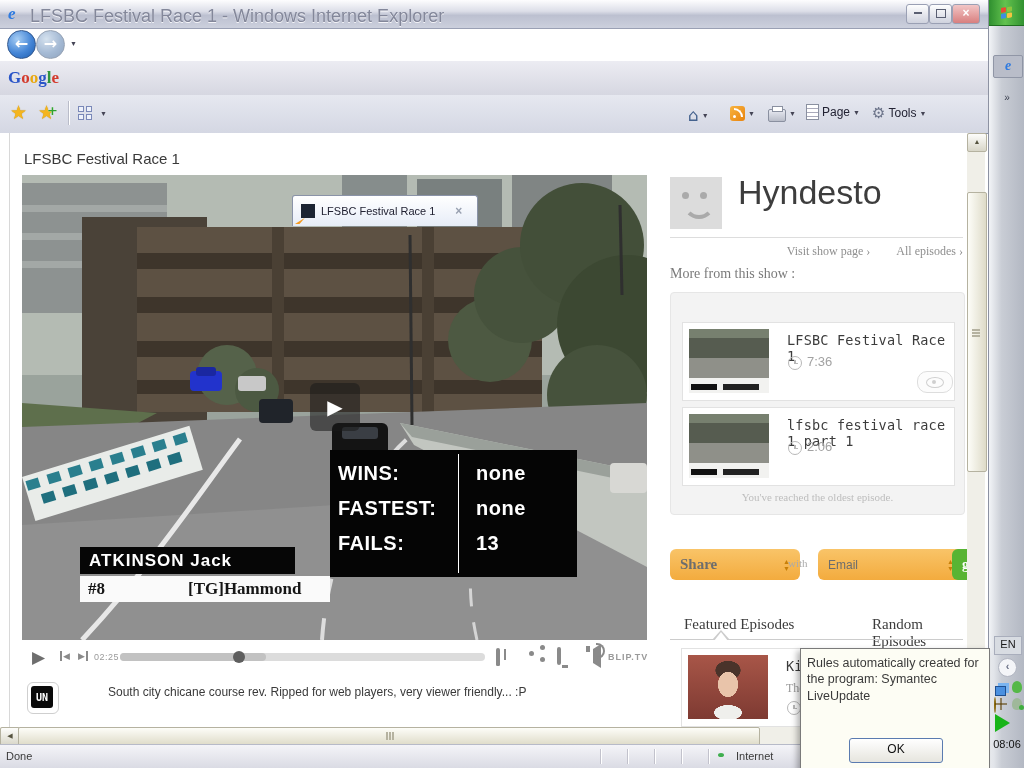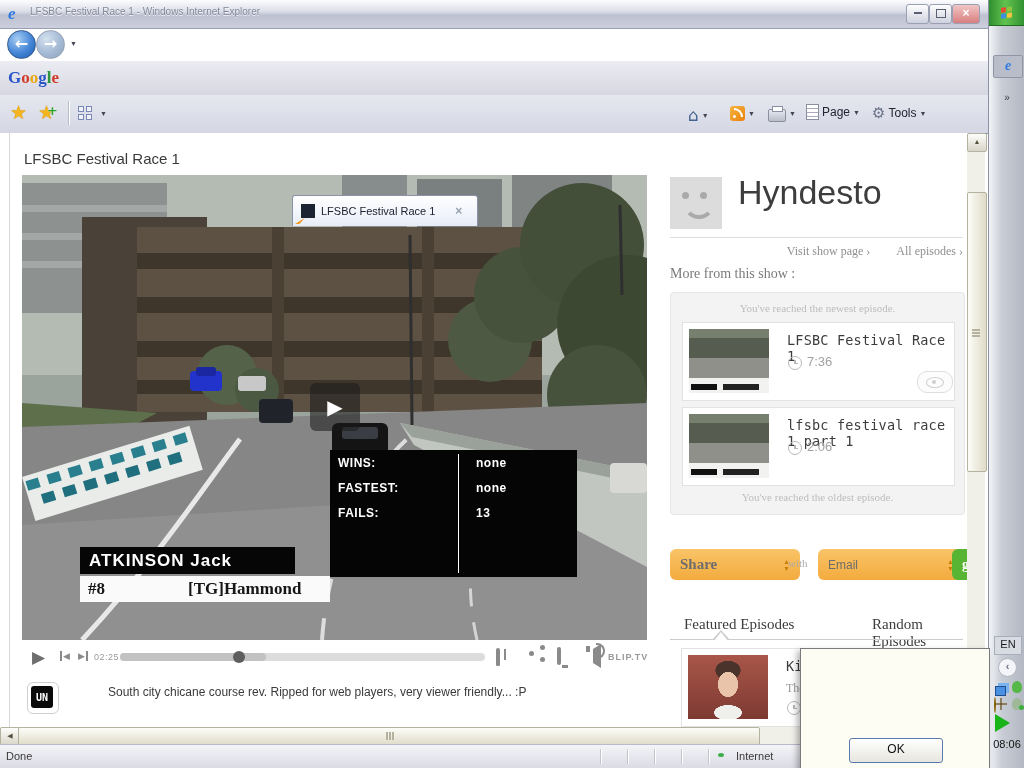--- a/index.html
+++ b/index.html
@@ -7,21 +7,21 @@
     font-family:"Liberation Sans",sans-serif;font-size:12px;color:#222;}
   .abs{position:absolute;}
   .dj{font-family:"DejaVu Sans",sans-serif;}
   .serif{font-family:"Liberation Serif",serif;}
   .mono{font-family:"DejaVu Sans Mono",monospace;}
 
   
   #titlebar{left:0;top:0;width:988px;height:28px;
     background:linear-gradient(180deg,#fdfdfe,#dcdee8 40%,#bcc0d0 55%,#ccd0dd);
     border-bottom:1px solid #9aa0b4;}
-  #title-text{left:30px;top:6px;font-size:10px;color:#83879a;text-shadow:0 1px 0 #f4f4f8;}
+  #title-text{left:30px;top:6px;font-size:18px;color:#83879a;text-shadow:0 1px 0 #f4f4f8;}
   .ie-e{font-family:"Liberation Serif",serif;font-style:italic;font-weight:bold;color:#2f7be0;font-size:17px;}
   .wbtn{top:4px;width:21px;height:18px;border:1px solid #9aa0b4;border-radius:3px;
     background:linear-gradient(180deg,#fefefe,#cfd2de);text-align:center;line-height:16px;color:#5a5f72;font-size:10px;}
   .wbtn.close{background:linear-gradient(180deg,#f2c6c6,#d87f7f);color:#fff;font-weight:bold;font-size:12px;}
   .mini-dash{display:inline-block;width:8px;height:2px;background:#5a5f72;margin-bottom:2px;}
   .rest-sq{display:inline-block;width:8px;height:7px;border:1.5px solid #5a5f72;margin-top:4px;}
 
   #navbar{left:0;top:28px;width:988px;height:33px;
     background:linear-gradient(180deg,#e9eaf1,#ccced c 90%,#c7c9d8);border-bottom:1px solid #aab;}
   .navcirc{width:27px;height:27px;border-radius:50%;border:1px solid #33588e;color:#fff;
@@ -100,21 +100,21 @@
   
   #content{left:0;top:133px;width:967px;height:594px;background:#fff;overflow:hidden;}
   #page-edge{left:9px;top:0;width:1px;height:594px;background:#d8d8d8;}
   #pagetitle{left:24px;top:17px;font-size:15px;color:#3a3a3a;}
 
   #video{left:22px;top:42px;width:625px;height:465px;background:#9aa39c;overflow:hidden;}
   .vplay{left:288px;top:208px;width:50px;height:48px;background:rgba(25,25,25,.55);border-radius:6px;
     color:#fff;text-align:center;line-height:48px;font-size:20px;}
   .stats{left:308px;top:275px;width:247px;height:127px;background:#050505;color:#fff;font-weight:bold;}
   .stats::after{content:"";position:absolute;left:128px;top:4px;width:1px;height:119px;background:#fff;}
-  .srow{display:flex;height:24px;align-items:center;font-size:12px;letter-spacing:.5px;margin-top:1px;}
+  .srow{display:flex;height:24px;align-items:center;font-size:20px;letter-spacing:.5px;margin-top:11px;}
   .srow b{width:120px;padding-left:8px;font-weight:bold;}
   .srow span{padding-left:18px;font-weight:bold;}
   .nameplate{left:58px;top:372px;width:206px;height:27px;background:#060606;color:#fff;
     font-weight:bold;font-size:17px;line-height:27px;padding-left:9px;letter-spacing:1px;}
   .numplate{left:58px;top:401px;width:250px;height:26px;background:#fafafa;color:#161616;
     font-family:"Liberation Serif",serif;font-weight:bold;font-size:17px;line-height:26px;}
   .numplate .num{position:absolute;left:8px;}
   .numplate .tag{position:absolute;left:108px;}
 
   #controls{left:22px;top:507px;width:625px;height:34px;background:#fff;}
@@ -483,21 +483,20 @@
       </div>
     <div id="showname" class="abs">Hyndesto</div>
     <div class="abs sb-div"></div>
     <div class="abs sb-links serif">
       <span>Visit show page ›</span>
       <span>All episodes ›</span>
     </div>
     <div id="morefrom" class="abs serif">More from this show :</div>
 
     <div id="eps-panel" class="abs">
-      <div class="abs notice serif" style="top:9px;">You've reached the newest episode.</div>
       <div class="abs epcard" style="top:29px;">
         <span class="abs thumb-race"></span>
         <span class="abs eptitle mono">LFSBC Festival Race 1</span>
         <span class="abs ic-clock" style="left:105px;top:33px;"></span>
         <span class="abs dur" style="left:124px;top:31px;">7:36</span>
         <span class="abs eyepill">
             <i class="ic-eye"></i>
           </span>
       </div>
       <div class="abs epcard" style="top:114px;">
@@ -585,16 +584,17 @@
       </span>
     <span class="abs tglobe" style="left:5px;top:698px;"></span>
     <span class="abs trayic" style="left:21px;top:697px;">
         <i class="pcheck" style="display:block;"></i>
       </span>
     <span class="abs greentri" style="left:6px;top:714px;"></span>
     <div id="clock" class="abs">08:06</div>
   </div>
 
   <div id="norton" class="abs">
+    <div id="norton-msg">Rules automatically created for the program: Symantec LiveUpdate</div>
     <div class="abs okbtn">OK</div>
   </div>
 
 </div>
 
 </body></html>

